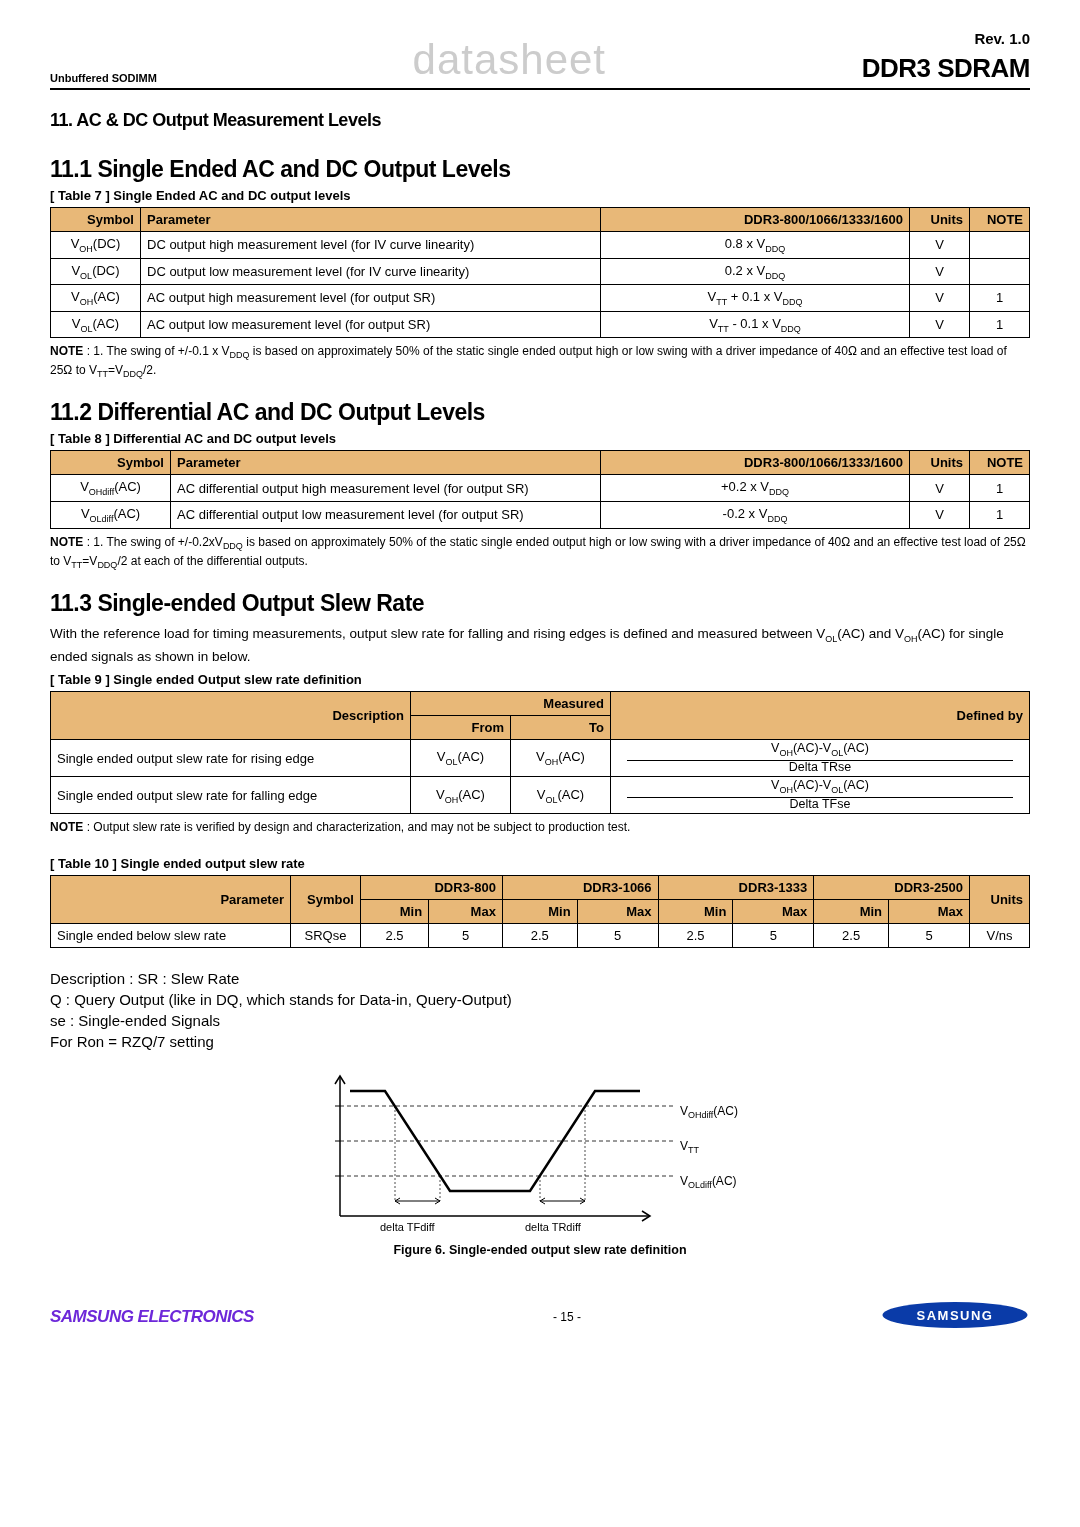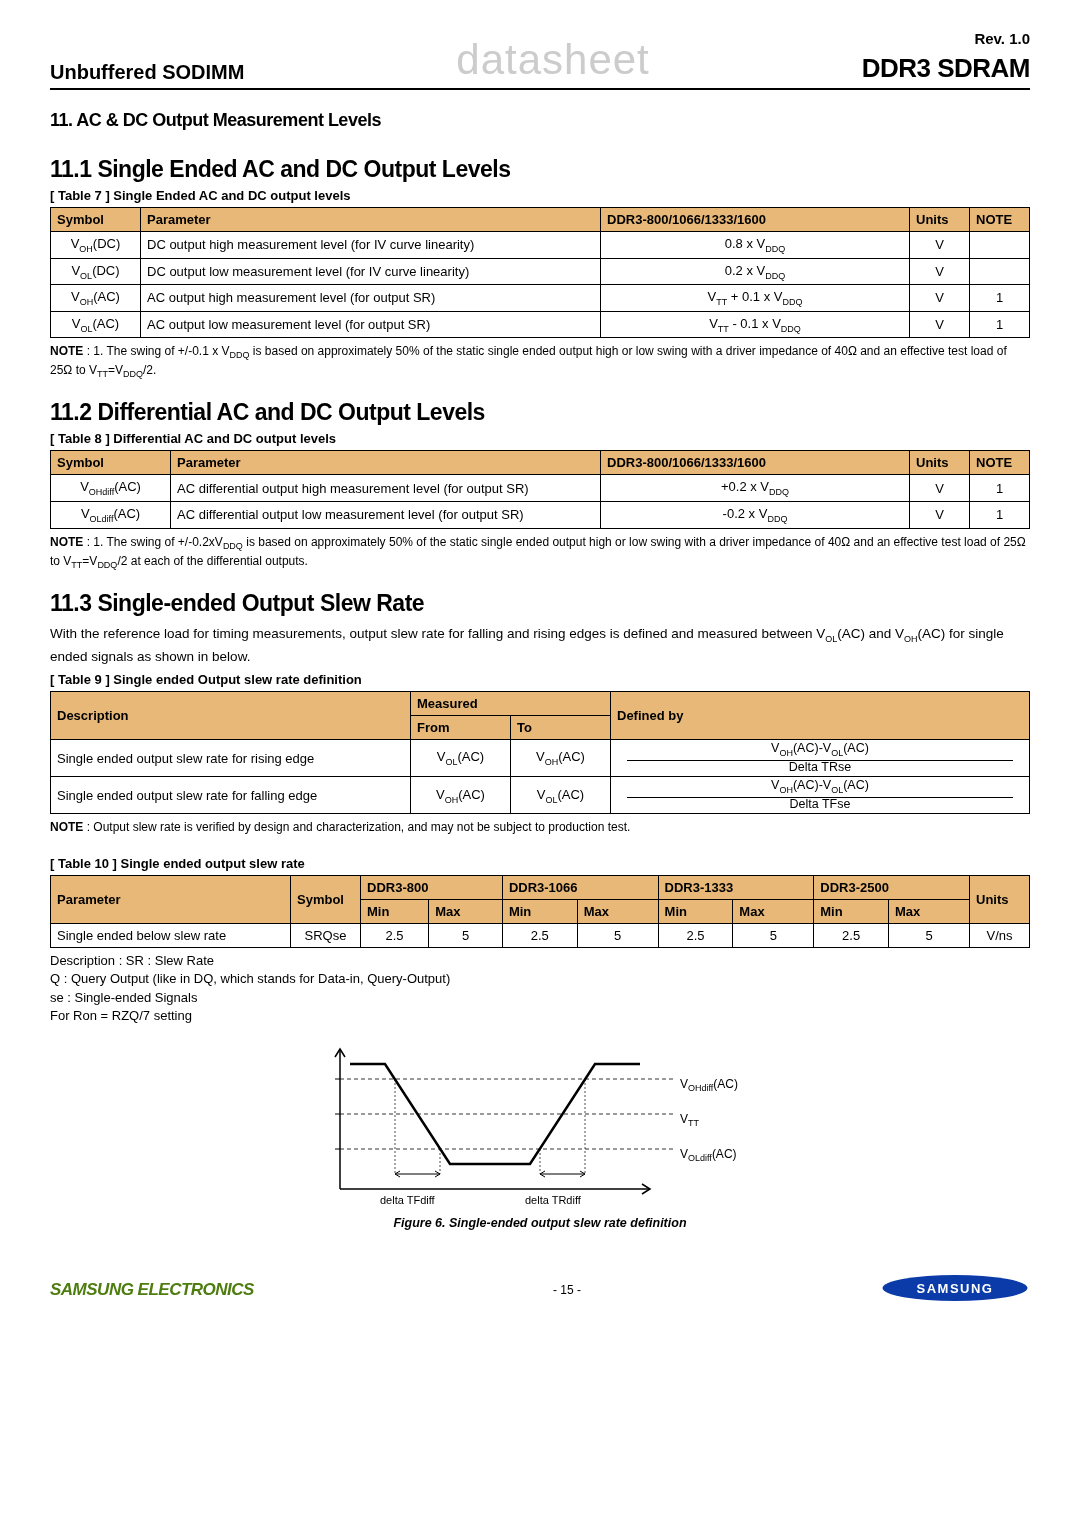--- a/index.html
+++ b/index.html
@@ -6,44 +6,44 @@
   body {
     font-family: Arial, Helvetica, sans-serif;
     background: #fff;
     color: #000;
     width: 1080px;
     margin: 0 auto;
     padding: 30px 50px 20px 50px;
     font-size: 13px;
   }
   .header { display: flex; justify-content: space-between; align-items: flex-end; border-bottom: 2px solid #000; padding-bottom: 4px; margin-bottom: 20px; }
-  .hdr-left { font-weight: bold; font-size: 20px; }
+  .hdr-left { font-weight: bold; font-size: 11px; }
   .hdr-center { font-size: 42px; color: #ccc; letter-spacing: 1px; font-weight: 300; }
   .hdr-right { text-align: right; }
   .hdr-rev { font-weight: bold; font-size: 15px; margin-bottom: 6px; }
   .hdr-title { font-weight: bold; font-size: 26px; letter-spacing: -0.5px; }
   h1 { font-size: 18px; font-family: Arial, sans-serif; margin: 20px 0 25px 0; font-weight: bold; letter-spacing: -0.5px; }
   h2 { font-size: 23px; font-family: Arial, sans-serif; margin: 18px 0 4px 0; font-weight: bold; letter-spacing: -0.5px; }
   .caption { font-weight: bold; font-size: 13px; margin: 5px 0 4px 0; }
   table { border-collapse: collapse; width: 100%; font-size: 13px; }
   th, td { border: 1px solid #000; padding: 4px 6px; vertical-align: middle; }
-  th { background: #e8b878; font-weight: bold; text-align: left; }
+  th { background: #e8b878; font-weight: bold; text-align: right; }
   .param-col { text-align: left; }
   .center { text-align: center; }
   .note { font-size: 12px; margin-top: 5px; line-height: 1.4; }
   .note-label { font-weight: bold; }
   .sub { font-size: 9px; vertical-align: sub; }
   .intro-text { font-size: 13.5px; margin: 6px 0 4px 0; line-height: 1.6; }
   .frac-cell { text-align:center; padding:2px 16px; line-height:1.1; font-size:12.5px;}
   .frac-top { border-bottom:1px solid #000; padding-bottom:1px; }
-  .desc-lines { font-size: 13px; line-height: 1.4; margin-top:4px;}
+  .desc-lines { font-size: 15px; line-height: 1.4; margin-top:20px;}
   .diagram-wrap { width: 520px; margin: 14px auto 4px auto; }
-  .fig-caption { text-align:center; font-weight:bold; font-size:12.5px; margin-top:4px;font-style:italic;}
+  .fig-caption { text-align:center; font-weight:bold; font-size:12.5px; margin-top:4px;}
   .footer { display:flex; justify-content:space-between; align-items:center; margin-top:40px; }
-  .footer-left { font-weight:bold; font-size:17px; color:#4d7c0f; font-style:italic; letter-spacing:-0.5px;}
+  .footer-left { font-weight:bold; font-size:17px; color:#6d28d9; font-style:italic; letter-spacing:-0.5px;}
   .footer-mid { font-size:12px; }
   .footer-right svg { width:150px; height:36px; }
 </style>
 </head>
 <body>
 
 
 
 
 <div class="header">

